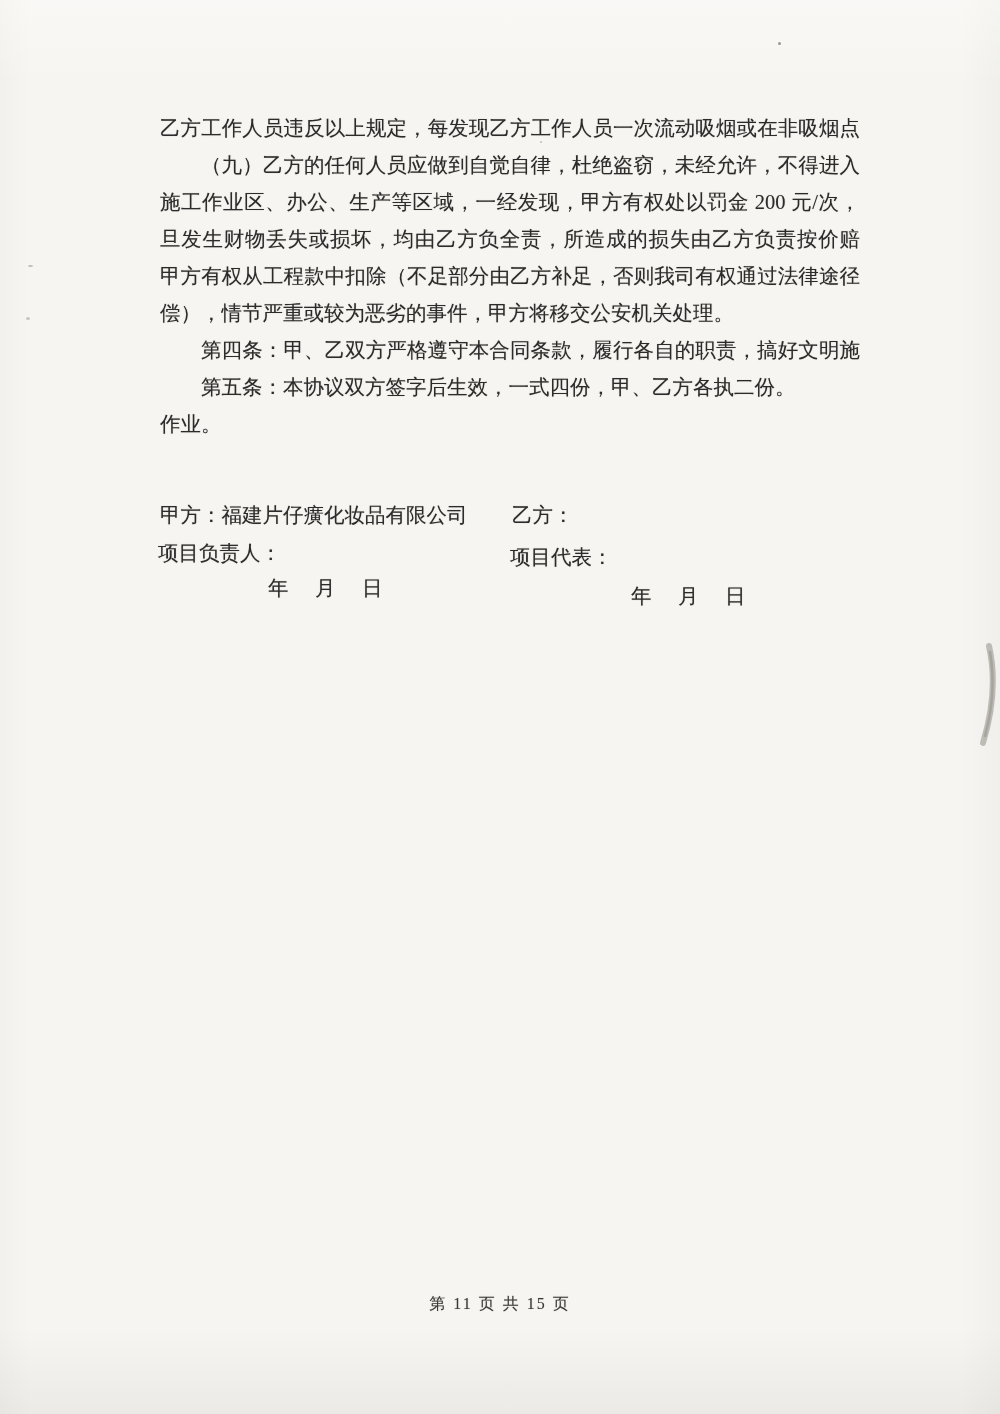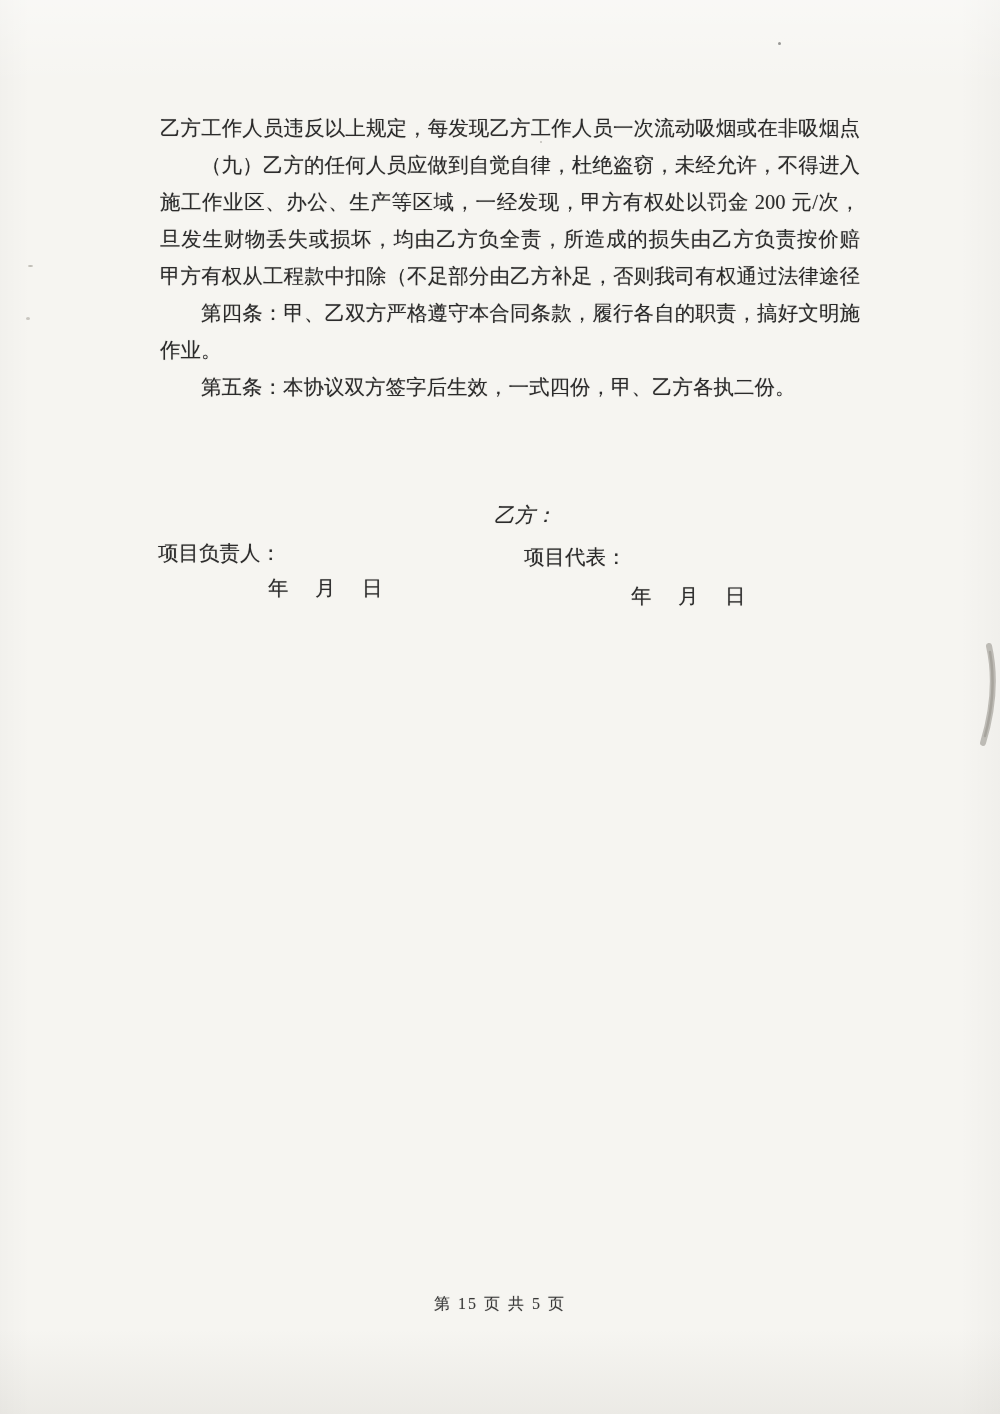--- a/index.html
+++ b/index.html
@@ -83,38 +83,40 @@
 <body>
 
 <div class="page">
 
   <div class="body-text">
     <div class="line j">乙方工作人员违反以上规定，每发现乙方工作人员一次流动吸烟或在非吸烟点吸</div>
     <div class="line j ind">（九）乙方的任何人员应做到自觉自律，杜绝盗窃，未经允许，不得进入非</div>
     <div class="line j">施工作业区、办公、生产等区域，一经发现，甲方有权处以罚金 200 元/次，一</div>
     <div class="line j">旦发生财物丢失或损坏，均由乙方负全责，所造成的损失由乙方负责按价赔偿，</div>
     <div class="line j">甲方有权从工程款中扣除（不足部分由乙方补足，否则我司有权通过法律途径追</div>
+    <div class="line">偿），情节严重或较为恶劣的事件，甲方将移交公安机关处理。</div>
     <div class="line j ind">第四条：甲、乙双方严格遵守本合同条款，履行各自的职责，搞好文明施工</div>
+    <div class="line ind">第五条：本协议双方签字后生效，一式四份，甲、乙方各执二份。</div>
     <div class="line">作业。</div>
-    <div class="line ind">第五条：本协议双方签字后生效，一式四份，甲、乙方各执二份。</div>
   </div>
 
-  <div class="sig" style="left:494px; top:500px;font-style:italic;">乙方：</div>
+  <div class="sig" style="left:160px; top:500px;">甲方：福建片仔癀化妆品有限公司</div>
+  <div class="sig" style="left:512px; top:500px;">乙方：</div>
 
   <div class="sig" style="left:158px; top:538px;text-align:right;">项目负责人：</div>
-  <div class="sig" style="left:524px; top:542px;font-family:Liberation Serif, serif;">项目代表：</div>
+  <div class="sig" style="left:510px; top:542px;font-family:Liberation Serif, serif;">项目代表：</div>
 
   <div class="sig" style="left:268px; top:573px; letter-spacing:3px;">年　月　日</div>
   <div class="sig" style="left:631px; top:581px; letter-spacing:3px;">年　月　日</div>
 
   <svg class="crease" viewBox="0 0 30 110">
     <path d="M 19 6 Q 29 50 13 103" fill="none" stroke="#aba8a2" stroke-width="6" stroke-linecap="round" opacity="0.75"></path>
     <path d="M 20 12 Q 27 52 15 96" fill="none" stroke="#969289" stroke-width="2.5" stroke-linecap="round" opacity="0.55"></path>
   </svg>
 
   <div class="speck speck-1"></div>
   <div class="speck speck-2"></div>
   <div class="speck speck-3"></div>
   <div class="speck speck-4"></div>
 
-  <div class="footer">第 15 页 共 5 页</div>
+  <div class="footer">第 11 页 共 15 页</div>
 
 </div>
 
 </body></html>

